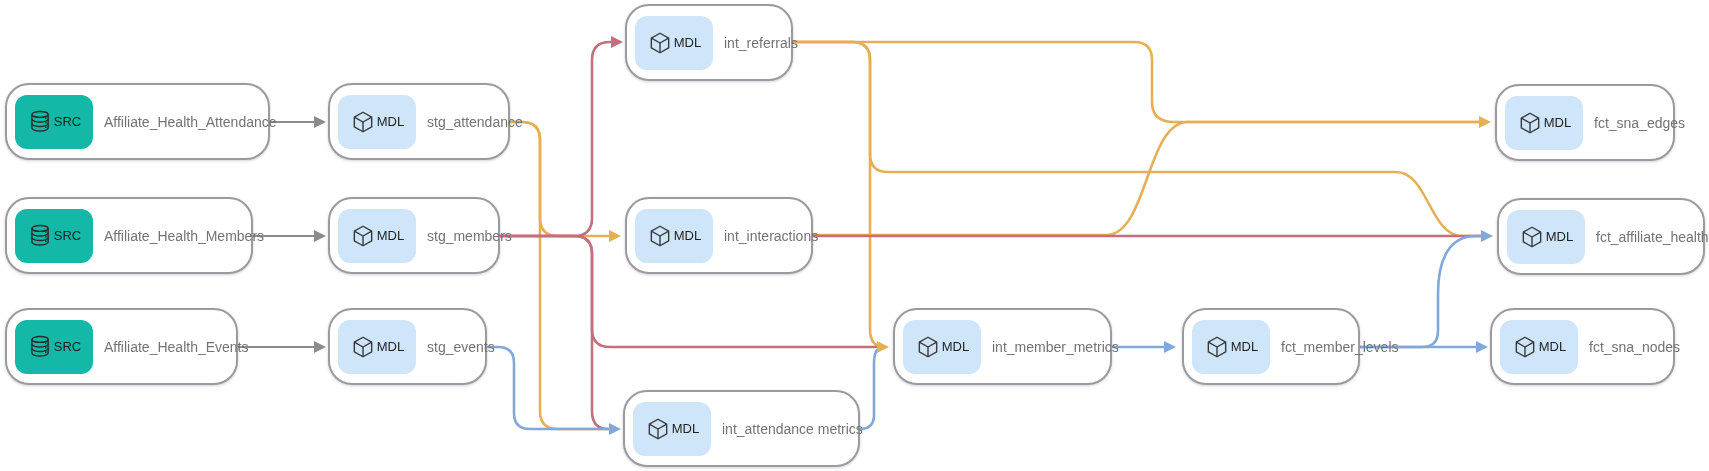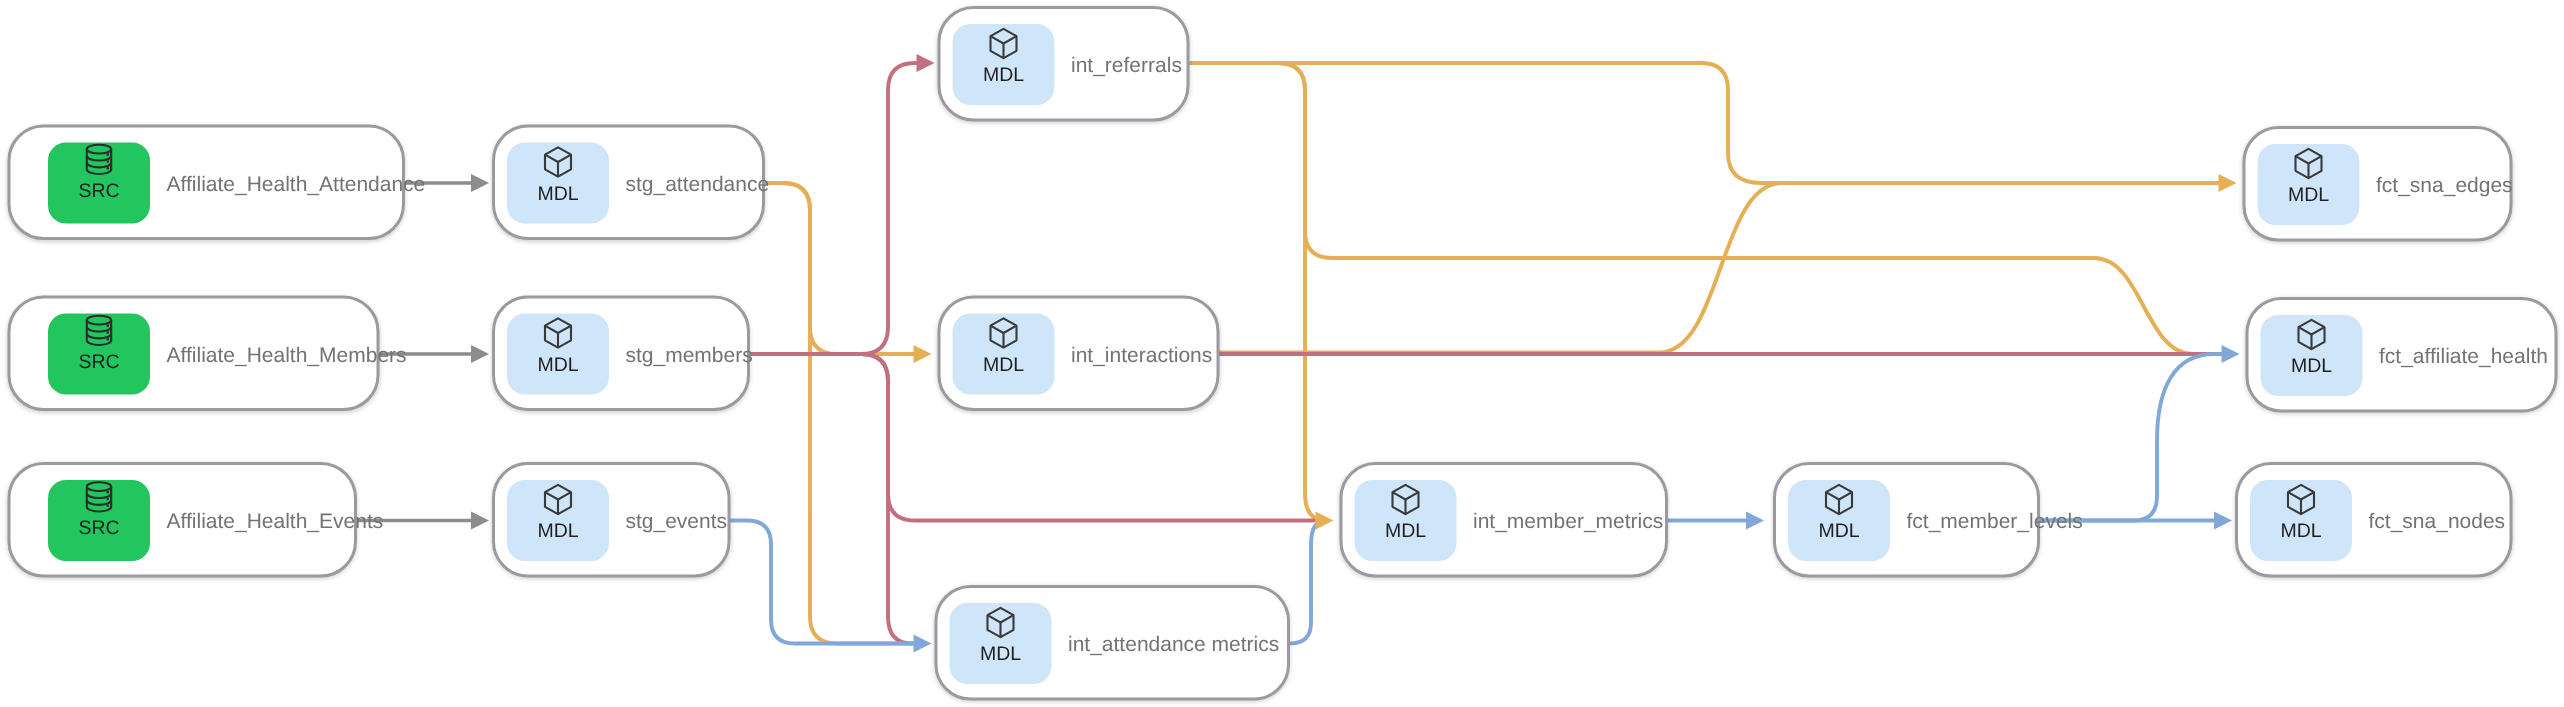--- a/index.html
+++ b/index.html
@@ -14,24 +14,24 @@
   #edges path.edge{fill:none;stroke-width:2.6px;stroke-linecap:round;}
   #edges path.edge.gray{stroke-width:2.2px;}
   #edges path.arrowhead{stroke:none;}
   .node{
     position:absolute;height:77px;box-sizing:border-box;
     background:#ffffff;border:2px solid #9a9aa0;border-radius:24px;
     display:flex;align-items:center;gap:11px;padding-left:8px;
     box-shadow:0 1px 3px rgba(0,0,0,0.18);
   }
   .badge{
-    width:68px;height:54px;border-radius:12px;flex:0 0 auto;
-    display:flex;flex-direction:column;align-items:center;justify-content:flex-start;gap:1px;
+    width:78px;height:54px;border-radius:12px;flex:0 0 auto;
+    display:flex;flex-direction:row;align-items:center;justify-content:center;gap:1px;
   }
-  .badge.src{background:#22c55e;margin-left:17px;}
+  .badge.src{background:#14b8a6;}
   .badge.mdl{background:#cfe5fa;}
   .badge .badge-label{font-size:13px;color:#1f1f1f;line-height:1;}
   .badge svg{display:block;}
   .node .label{font-size:14px;color:#737373;white-space:nowrap;}
 </style>
 </head>
 <body>
 
 <div id="canvas">
 

